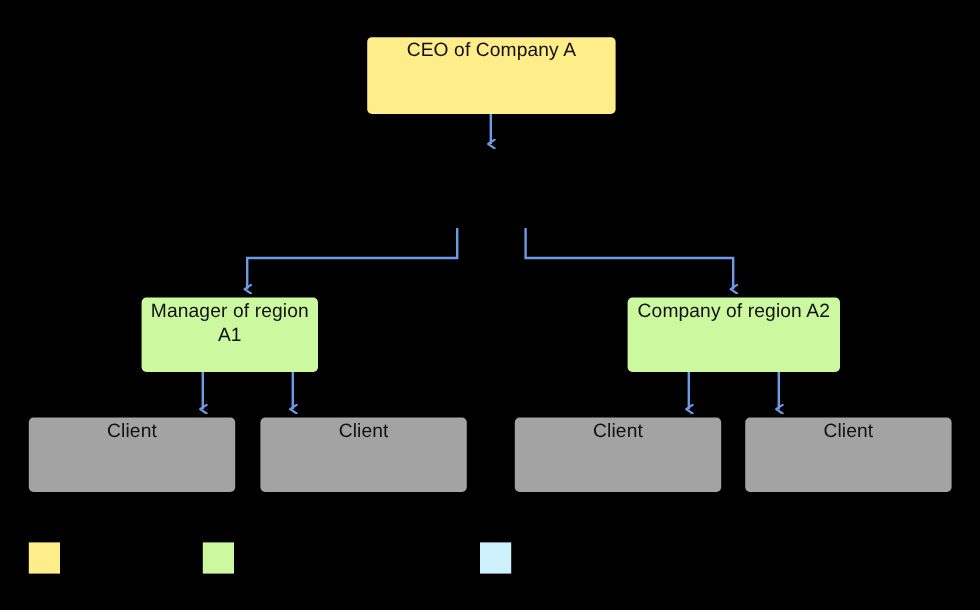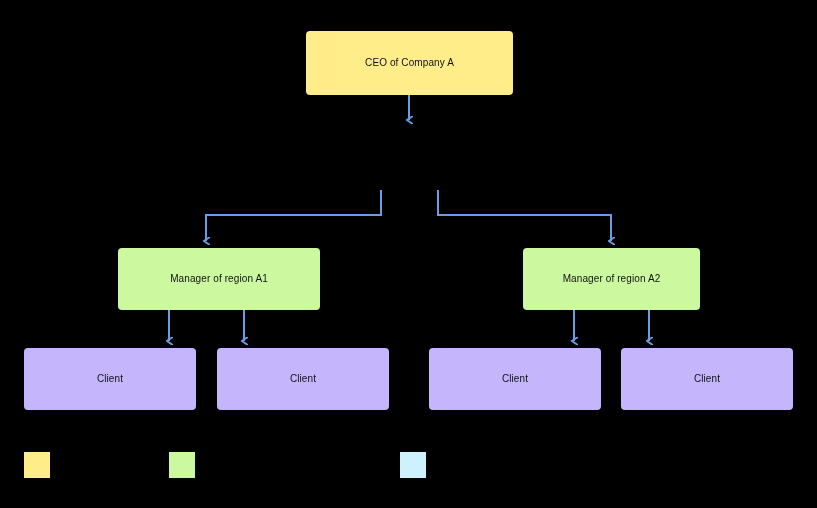--- a/index.html
+++ b/index.html
@@ -25,25 +25,24 @@
     top: 0;
     width: 817px;
     height: 508px;
     pointer-events: none;
   }
   .node {
     position: absolute;
     box-sizing: border-box;
     border-radius: 4px;
     display: flex;
-    align-items: center;
     justify-content: center;
     text-align: center;
     color: #111111;
-    font-size: 10px;
+    font-size: 16px;
     line-height: 1.25;
     letter-spacing: 0.1px;
     padding: 2px 6px;
   }
   .node-ceo {
     left: 306px;
     top: 31px;
     width: 207px;
     height: 64px;
     background: #ffed8a;
@@ -51,36 +50,36 @@
   .node-gm {
     left: 320px;
     top: 127px;
     width: 177px;
     height: 63px;
     background: #ccf9a0;
   }
   .node-mgr-a1 {
     left: 118px;
     top: 248px;
-    width: 202px;
+    width: 147px;
     height: 62px;
     background: #ccf9a0;
   }
   .node-mgr-a2 {
     left: 523px;
     top: 248px;
     width: 177px;
     height: 62px;
     background: #ccf9a0;
   }
   .node-client {
     top: 348px;
     width: 172px;
     height: 62px;
-    background: #c4b5fd;
+    background: #a3a3a3;
   }
   .node-client-1 { left: 24px; }
   .node-client-2 { left: 217px; }
   .node-client-3 { left: 429px; }
   .node-client-4 { left: 621px; }
 
   .legend-swatch {
     position: absolute;
     width: 26px;
     height: 26px;
@@ -127,21 +126,21 @@
   <div class="node node-ceo">
     <span>CEO of Company A</span>
   </div>
 
 
   <div class="node node-mgr-a1">
     <span>Manager of region A1</span>
   </div>
 
   <div class="node node-mgr-a2">
-    <span>Manager of region A2</span>
+    <span>Company of region A2</span>
   </div>
 
   <div class="node node-client node-client-1">
     <span>Client</span>
   </div>
 
   <div class="node node-client node-client-2">
     <span>Client</span>
   </div>
 

